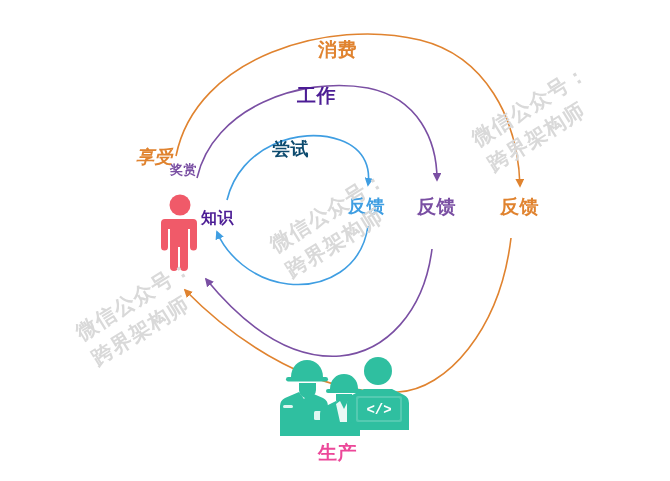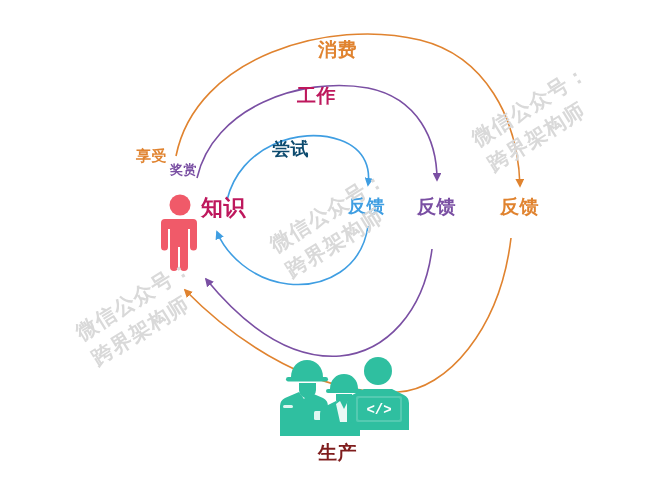--- a/index.html
+++ b/index.html
@@ -14,32 +14,32 @@
   svg#canvas{position:absolute;left:0;top:0;width:670px;height:481px;}
 
   .lbl{
     position:absolute;
     white-space:nowrap;
     font-weight:700;
     line-height:1;
     letter-spacing:0.5px;
   }
   .lbl-consume{ left:318px; top:40px;  font-size:19px; color:#e0832f; }
-  .lbl-work{    left:297px; top:86px;  font-size:19px; color:#be185d; }
+  .lbl-work{    left:297px; top:86px;  font-size:19px; color:#4c1d95; }
   .lbl-try{     left:272px; top:140px; font-size:18px; color:#0c4a6e; }
 
-  .lbl-enjoy{   left:136px; top:148px; font-size:15px; color:#e0832f; }
+  .lbl-enjoy{   left:136px; top:148px; font-size:18px; color:#e0832f;font-style:italic; }
   .lbl-reward{  left:170px; top:163px; font-size:13px; color:#7a4fa3; }
-  .lbl-knowledge{left:201px;top:197px; font-size:22px; color:#be185d; }
+  .lbl-knowledge{left:201px;top:210px; font-size:16px; color:#4c1d95; }
 
   .lbl-fb-blue{ left:348px; top:197px; font-size:18px; color:#3f9ee2; }
   .lbl-fb-purple{left:417px;top:197px; font-size:19px; color:#7a4fa3; }
   .lbl-fb-orange{left:500px;top:197px; font-size:19px; color:#e0832f; }
 
-  .lbl-produce{ left:318px; top:443px; font-size:19px; color:#7f1d1d; }
+  .lbl-produce{ left:318px; top:443px; font-size:19px; color:#ec4899; }
 
   .wm{
     position:absolute;
     color:#d9d9d9;
     font-size:21px;
     font-weight:700;
     line-height:1.45;
     letter-spacing:1px;
     white-space:pre;
     transform-origin:left top;

